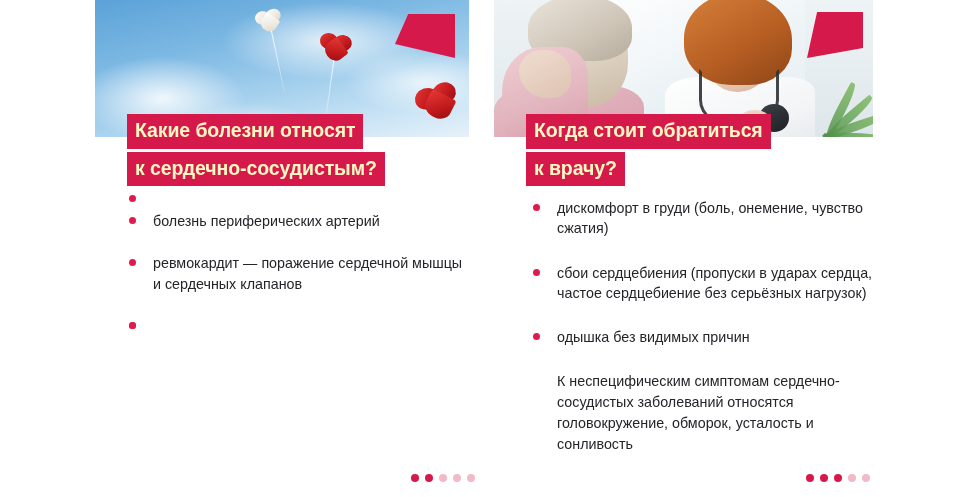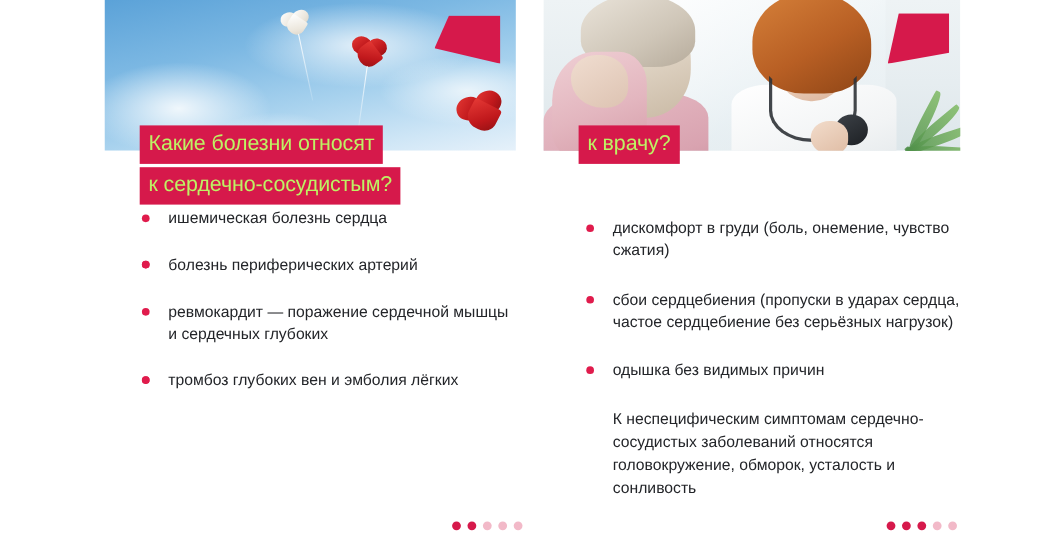--- a/index.html
+++ b/index.html
@@ -256,23 +256,23 @@
     left: 32px;
     top: 114px;
     display: flex;
     flex-direction: column;
     align-items: flex-start;
     gap: 3px;
     z-index: 5;
   }
   .heading-line {
     background: #d6194b;
-    color: #bef264;
+    color: #fef9c3;
     font-size: 19.5px;
-    font-weight: normal;
+    font-weight: bold;
     line-height: 1;
     letter-spacing: -.1px;
     padding: 7px 8px 8px 8px;
     white-space: nowrap;
   }
 
   
   .bullet-list {
     position: absolute;
     left: 34px;
@@ -359,39 +359,34 @@
     </div>
 
     <div class="heading">
       <span class="heading-line">Какие болезни относят</span>
       <span class="heading-line">к сердечно-сосудистым?</span>
     </div>
 
     <ul class="bullet-list">
       <li class="bullet-item">
         <span class="bullet-dot"></span>
-        <span>ишемическая болезнь сердца</span>
-      </li>
-      <li class="bullet-item">
-        <span class="bullet-dot"></span>
       </li>
       <li class="bullet-item">
         <span class="bullet-dot"></span>
         <span>болезнь периферических артерий</span>
       </li>
       <li class="bullet-item">
         <span class="bullet-dot"></span>
-        <span>ревмокардит — поражение сердечной мышцы и сердечных глубоких</span>
-      </li>
-      <li class="bullet-item">
-        <span class="bullet-dot"></span>
-      </li>
-      <li class="bullet-item">
-        <span class="bullet-dot"></span>
-        <span>тромбоз глубоких вен и эмболия лёгких</span>
+        <span>ревмокардит — поражение сердечной мышцы и сердечных клапанов</span>
+      </li>
+      <li class="bullet-item">
+        <span class="bullet-dot"></span>
+      </li>
+      <li class="bullet-item">
+        <span class="bullet-dot"></span>
       </li>
     </ul>
 
     <div class="pager pager-left">
       <span class="pager-dot is-active"></span>
       <span class="pager-dot is-active"></span>
       <span class="pager-dot"></span>
       <span class="pager-dot"></span>
       <span class="pager-dot"></span>
     </div>
@@ -420,20 +415,21 @@
         <div class="doctor-face"></div>
         <div class="doctor-hair"></div>
         <div class="stethoscope"></div>
         <div class="bp-cuff"></div>
         <div class="doctor-hand"></div>
       </div>
       <div class="hero-accent hero-accent-right"></div>
     </div>
 
     <div class="heading">
+      <span class="heading-line">Когда стоит обратиться</span>
       <span class="heading-line">к врачу?</span>
     </div>
 
     <ul class="bullet-list">
       <li class="bullet-item">
         <span class="bullet-dot"></span>
         <span>дискомфорт в груди (боль, онемение, чувство сжатия)</span>
       </li>
       <li class="bullet-item">
         <span class="bullet-dot"></span>

